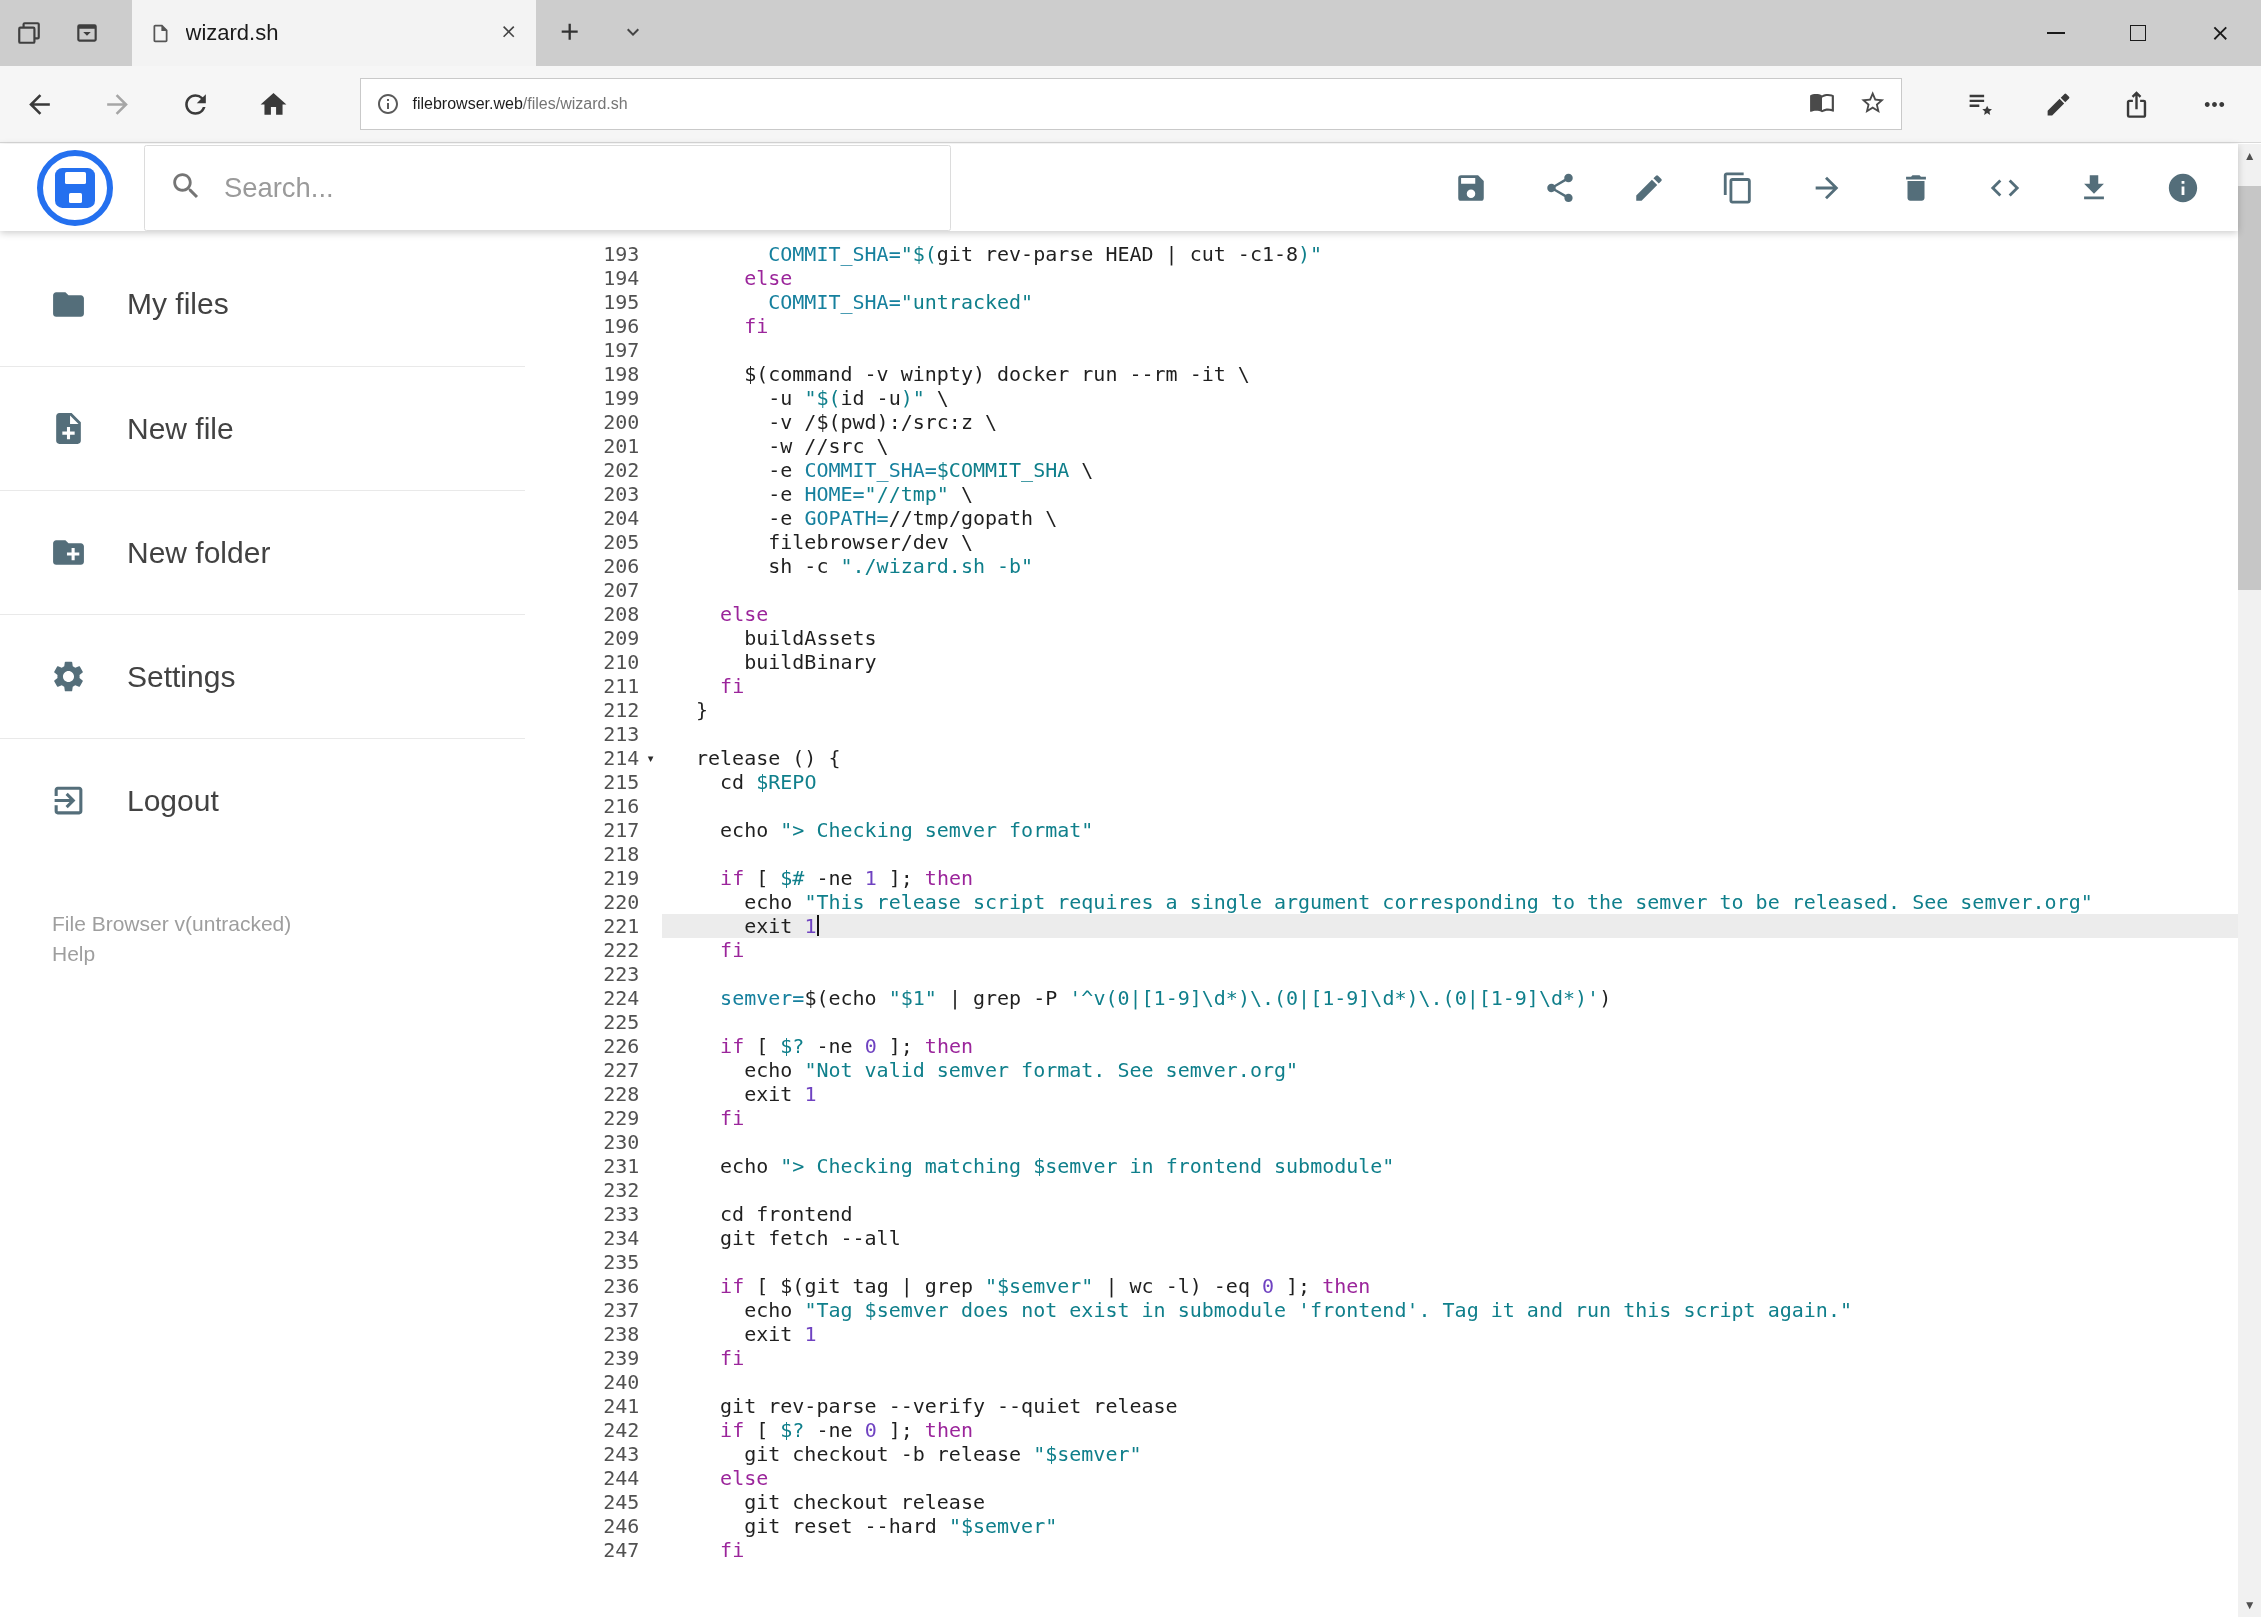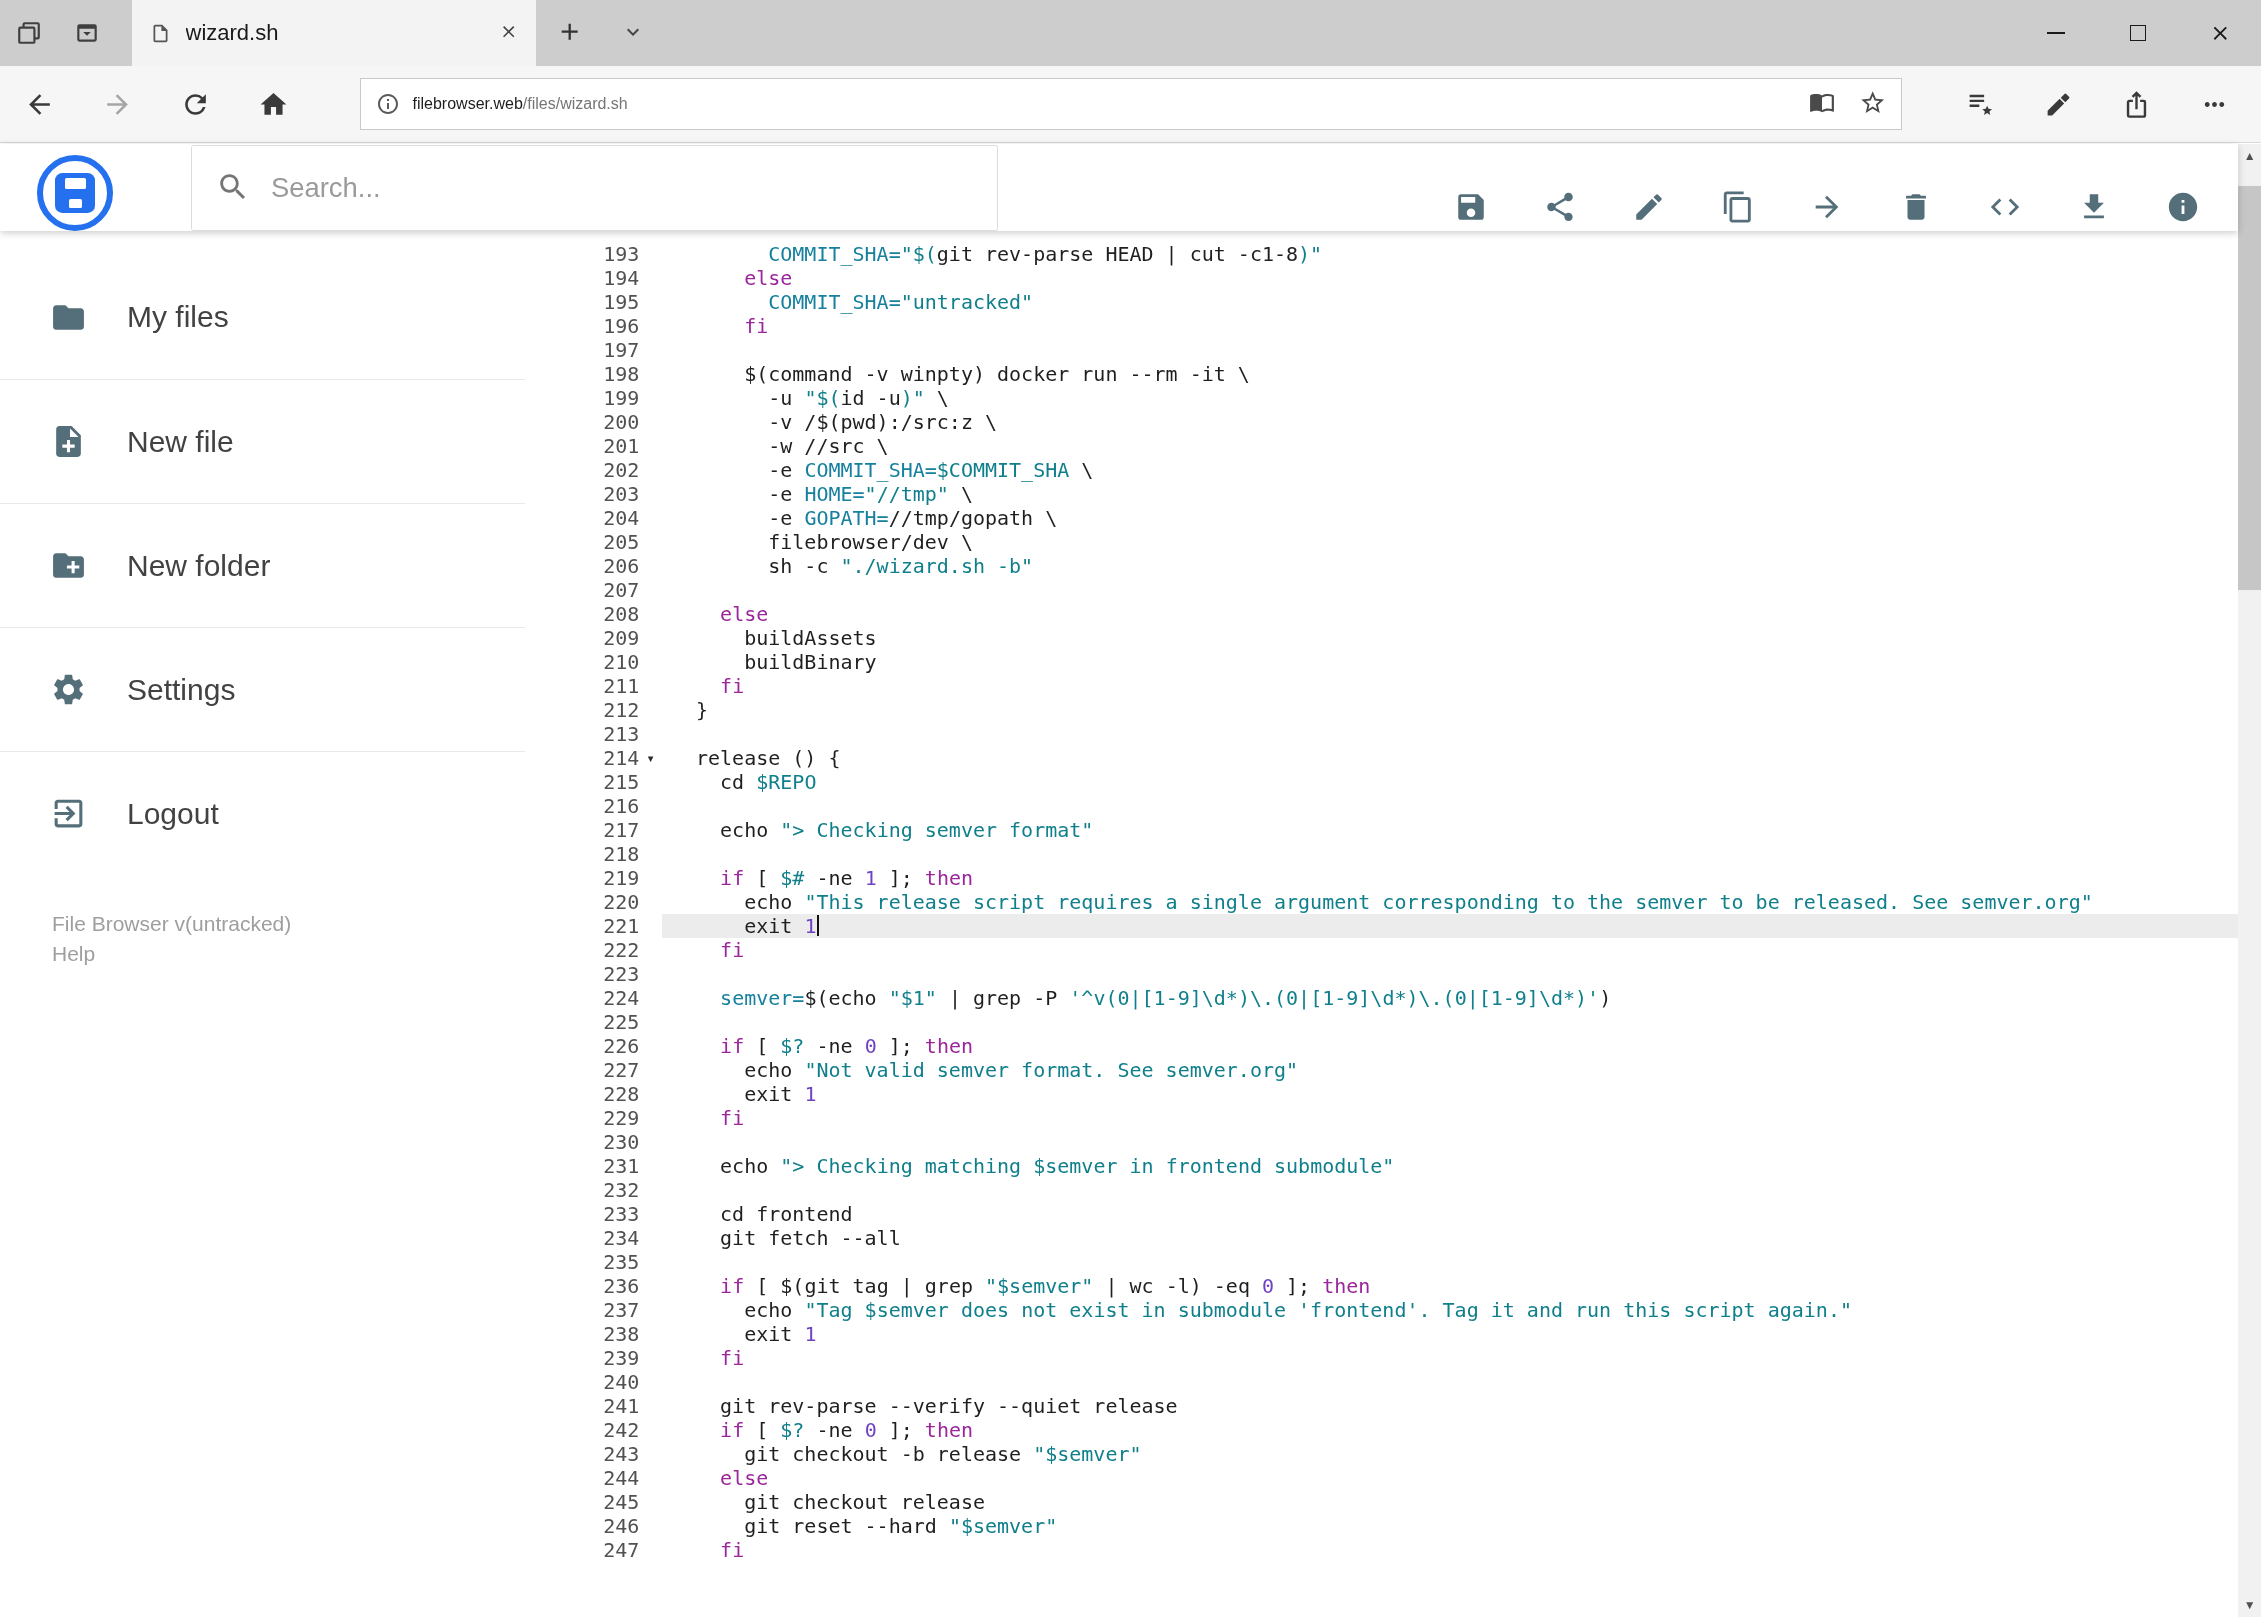--- a/index.html
+++ b/index.html
@@ -30,35 +30,35 @@
   .page-info { color:#5a5a5a; display:flex; }
   .url { font-size:16px; white-space:nowrap; }
   .url .host { color:#1d1d1d; }
   .url .path { color:#757575; }
   .address-right { margin-left:auto; display:flex; gap:24px; color:#4a4a4a; }
   .nav-right { margin-left:auto; display:flex; padding-right:8px; color:#3a3a3a; }
   .nav-right .nav-btn { width:78px; }
 
   
   .page { position:absolute; top:144px; left:0; right:22.6px; bottom:0; display:flex; flex-direction:column; background:#fff; }
-  .app-header { height:87px; background:#fff; box-shadow:0 2.4px 7.3px rgba(0,0,0,0.20); display:flex; align-items:flex-end; position:relative; z-index:5;gap:47px; }
+  .app-header { height:87px; background:#fff; box-shadow:0 2.4px 7.3px rgba(0,0,0,0.20); display:flex; align-items:center; position:relative; z-index:5; }
   .logo { margin-left:37px; width:76px; height:76px; border-radius:50%; border:6.5px solid #2470ef; background:#fff; display:flex; align-items:center; justify-content:center; cursor:pointer; }
   .logo-glyph { width:40px; height:40px; background:#2470ef; border-radius:7.3px; position:relative; }
   .logo-stripe { position:absolute; top:4.8px; left:9.7px; width:21px; height:11.3px; background:#fff; border-radius:1.6px; }
   .logo-dot { position:absolute; bottom:4.8px; left:13.7px; width:13px; height:9.7px; background:#fff; border-radius:1.6px; }
   .search-box { margin-left:31px; width:807px; height:86px; border:0.8px solid #dcdcdc; border-radius:2.4px; background:#fff; display:flex; align-items:center; padding:0 24px; gap:21px; color:#757575; }
   .search-box input { border:none; outline:none; flex:1; font-size:27.4px; font-family:"Liberation Sans", sans-serif; color:#444; background:transparent; }
   .search-box input::placeholder { color:#9a9a9a; }
   .app-toolbar { margin-left:auto; margin-right:37px; display:flex; gap:52px; color:#546e7a; }
   .tool-btn { width:37px; height:48px; }
 
   .app-content { flex:1; display:flex; overflow:hidden; }
 
   
-  .sidebar { width:525px; background:#fff; padding-top:24px; position:relative; flex:none; }
+  .sidebar { width:525px; background:#fff; padding-top:11px; position:relative; flex:none; }
   .sidebar-item { height:124px; display:flex; align-items:center; padding-left:50px; gap:40px; color:#424242; font-size:30px; cursor:pointer; }
   .sidebar-item + .sidebar-item { border-top:0.8px solid #e9e9e9; }
   .sidebar-item .s-icon { color:#546e7a; display:flex; }
   .sidebar-footer { position:absolute; top:678px; left:52px; font-size:21px; color:#9e9e9e; line-height:30px; }
   .sidebar-footer .help { cursor:pointer; }
 
   
   .editor { flex:1; overflow:hidden; padding-top:11.3px; font-family:"DejaVu Sans Mono", monospace; font-size:20px; line-height:24px; color:#1f1f1f; cursor:text; }
   .code-line { display:flex; }
   .gutter { width:137px; flex:none; display:flex; justify-content:flex-end; color:#515151; user-select:none; }

